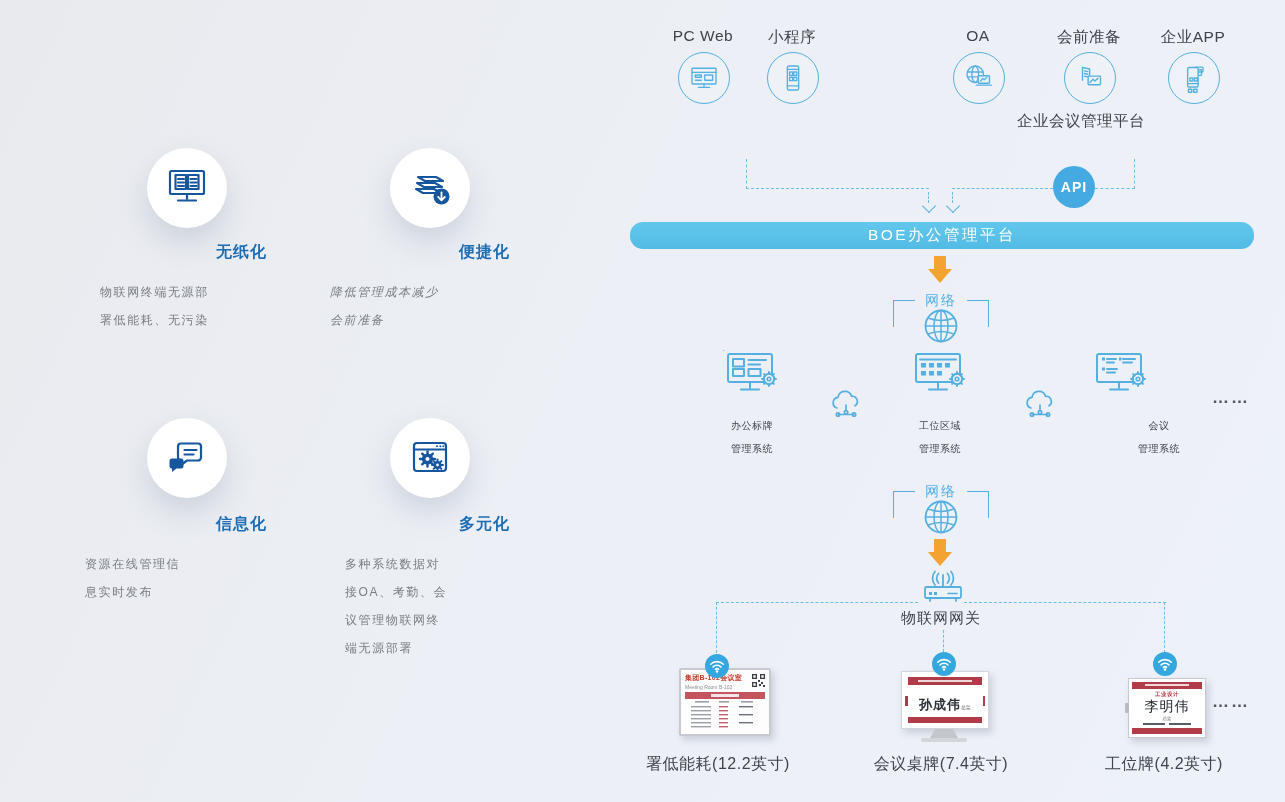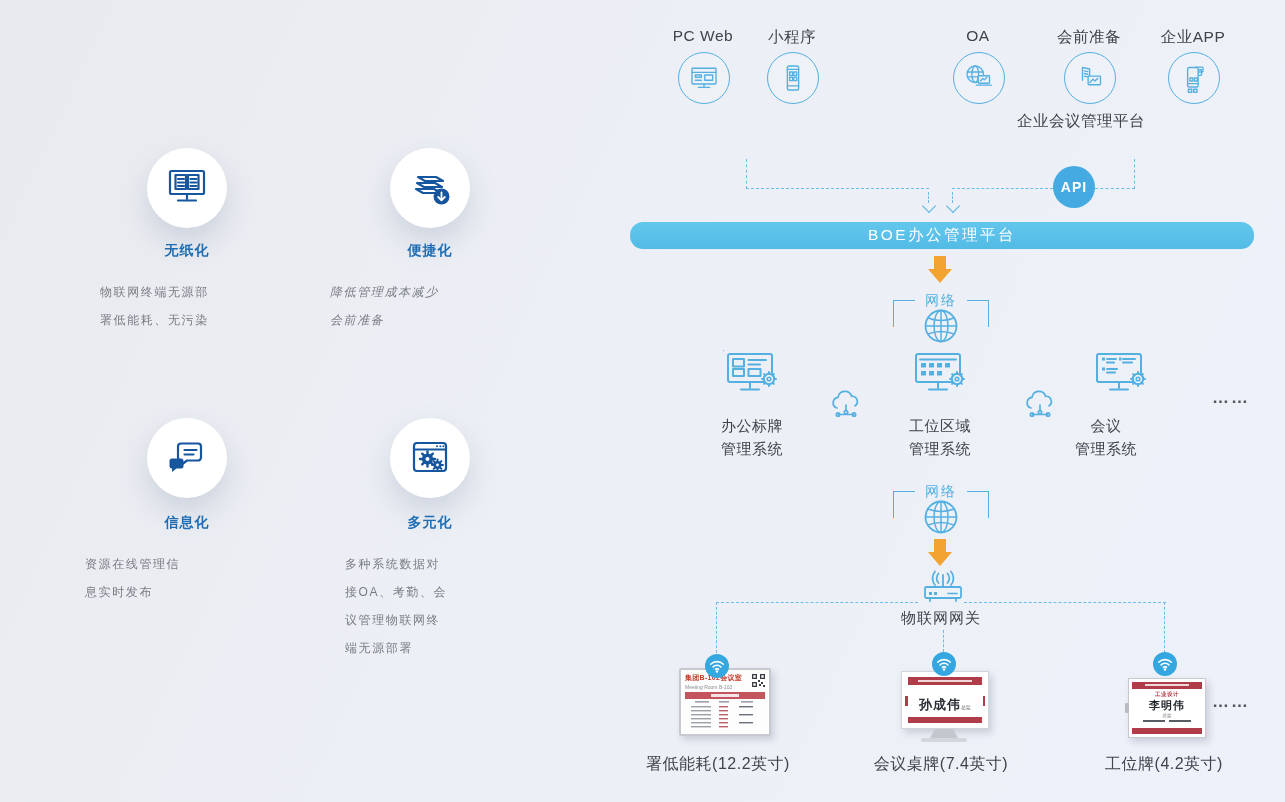--- a/index.html
+++ b/index.html
@@ -7,28 +7,28 @@
   .stage{position:relative;width:1285px;height:802px;overflow:hidden;
          background:linear-gradient(115deg,#e8eaee 0%,#ecEFf5 45%,#edf1f9 100%);
          background-color:#ecEFf5;}
   .abs{position:absolute;}
   .ctr{display:flex;align-items:center;justify-content:center;}
   .prelines{white-space:pre-line;}
 
   
   .feat-circle{width:80px;height:80px;border-radius:50%;background:#fff;
                box-shadow:0 14px 28px rgba(140,152,175,.30);display:flex;align-items:center;justify-content:center;}
-  .feat-title{width:160px;text-align:center;font-size:14px;font-weight:bold;color:#1e6db4;letter-spacing:1px;}
+  .feat-title{width:160px;text-align:right;font-size:16px;font-weight:bold;color:#1e6db4;letter-spacing:1px;}
   .feat-desc{font-size:12px;color:#7a7d83;letter-spacing:1.6px;line-height:28px;}
 
   
   .client-label{width:120px;text-align:center;font-size:15.5px;color:#3f444a;letter-spacing:.5px;}
   .client-circle{width:50px;height:50px;border:1.6px solid #55b0e2;border-radius:50%;background:rgba(255,255,255,.15);}
   .dk-label{font-size:15.5px;color:#3f444a;letter-spacing:.5px;}
-  .sys-label{width:120px;text-align:center;font-size:15px;color:#3f444a;line-height:22.5px;letter-spacing:.5px;}
+  .sys-label{width:120px;text-align:center;font-size:10px;color:#3f444a;line-height:22.5px;letter-spacing:.5px;}
   .dots{font-size:17px;font-weight:bold;color:#53575c;letter-spacing:2px;}
 
   
   .dh{position:absolute;border-top:1.5px dashed #6bbce8;height:0;}
   .dv{position:absolute;border-left:1.5px dashed #6bbce8;width:0;}
   .sh{position:absolute;border-top:1.5px solid #55b0e2;height:0;}
   .sv{position:absolute;border-left:1.5px solid #55b0e2;width:0;}
   .chev{position:absolute;width:9px;height:9px;border-left:1.6px solid #55b0e2;border-bottom:1.6px solid #55b0e2;transform:rotate(-45deg);}
 
   .api-badge{width:42px;height:42px;border-radius:50%;background:#46aae2;color:#fff;
@@ -59,21 +59,21 @@
   .dk-name{position:absolute;left:0;right:0;top:24px;text-align:center;font-size:13px;font-weight:bold;color:#2a2f36;letter-spacing:1px;}
   .dk-role{font-size:5px;font-weight:normal;color:#555a60;letter-spacing:0;}
   .dk-tick{position:absolute;width:2.5px;height:10px;background:#b13c49;top:24px;}
   .desk-stand{position:absolute;background:#c3c7cd;clip-path:polygon(18% 0,82% 0,100% 100%,0 100%);}
   .desk-base{position:absolute;background:#d3d6db;border-radius:2px;}
 
   .work-sign{width:78px;height:60px;border:1.5px solid #c6c9cf;box-sizing:border-box;background:#fff;padding:3px;text-align:center;}
   .ws-head{height:7px;background:#b13c49;position:relative;}
   .ws-head span{position:absolute;left:18%;top:2px;width:64%;height:2px;background:rgba(255,255,255,.8);}
   .ws-dept{font-size:5.5px;font-weight:bold;color:#b13c49;margin-top:2px;letter-spacing:.5px;}
-  .ws-name{font-size:11px;font-weight:bold;color:#23282e;letter-spacing:1px;}
+  .ws-name{font-size:14px;font-weight:normal;color:#23282e;letter-spacing:1px;}
   .ws-role{font-size:4.5px;color:#666b71;}
   .ws-row{display:flex;justify-content:center;gap:4px;margin-top:2px;}
   .ws-row i{display:block;width:22px;height:2px;background:#585d64;}
   .ws-foot{position:absolute;left:3px;right:3px;bottom:3px;height:6px;background:#b13c49;}
   .ws-clip{position:absolute;left:-4px;top:24px;width:4px;height:10px;background:#b8bcc2;border-radius:1px;}
 </style>
 </head>
 <body>
 
 <div class="stage">
@@ -379,21 +379,21 @@
         <line x1="39" y1="29" x2="41" y2="29"></line>
       <line x1="46" y1="22" x2="46" y2="24"></line>
         <line x1="46" y1="36" x2="46" y2="34"></line>
       <line x1="50.9" y1="24.1" x2="49.5" y2="25.5"></line>
         <line x1="41.1" y1="24.1" x2="42.5" y2="25.5"></line>
       <line x1="50.9" y1="33.9" x2="49.5" y2="32.5"></line>
         <line x1="41.1" y1="33.9" x2="42.5" y2="32.5"></line>
     </g>
     <circle cx="46" cy="29" r="1.8" fill="none" stroke="#55b0e2" stroke-width="1.6"></circle>
   </svg>
-  <div class="abs sys-label prelines" style="left:1046px;top:415px;">会议
+  <div class="abs sys-label prelines" style="left:1099px;top:415px;">会议
 管理系统</div>
 
   <div class="abs dots" style="left:1212px;top:388px;">……</div>
 
   <div class="abs net-label" style="left:916px;top:483px;">网络</div>
   <div class="sh" style="left:893px;top:491px;width:22px;"></div>
   <div class="sh" style="left:967px;top:491px;width:22px;"></div>
   <div class="sv" style="left:893px;top:491px;height:27px;"></div>
   <div class="sv" style="left:987.5px;top:491px;height:27px;"></div>
   <svg class="abs" style="left:922px;top:498px;" width="38" height="38" viewBox="0 0 38 38">

